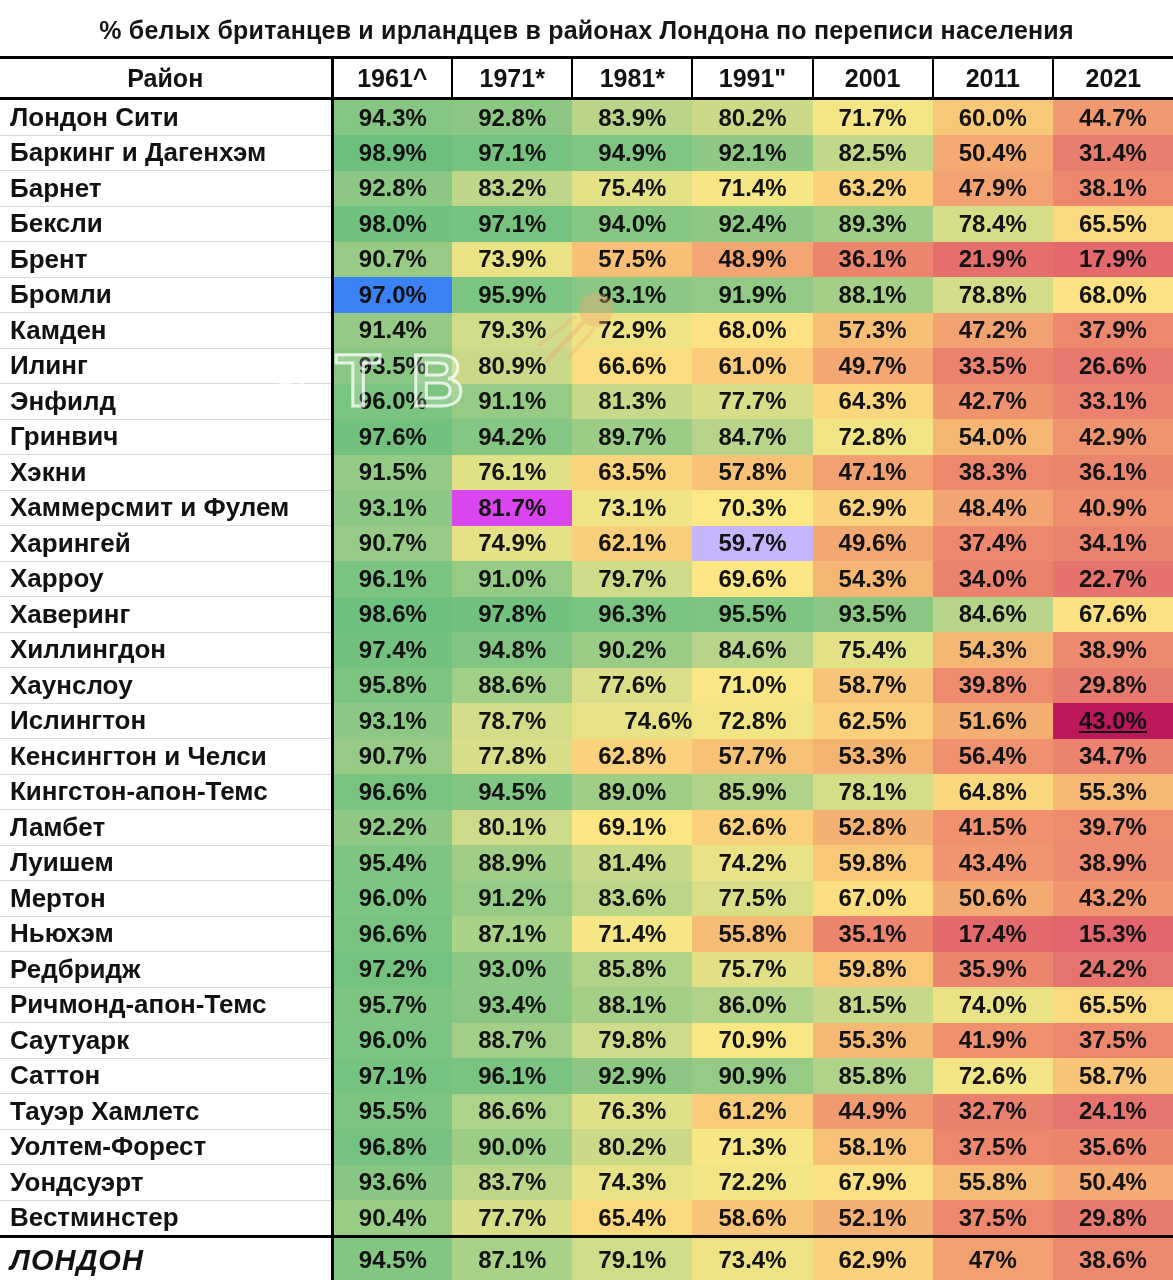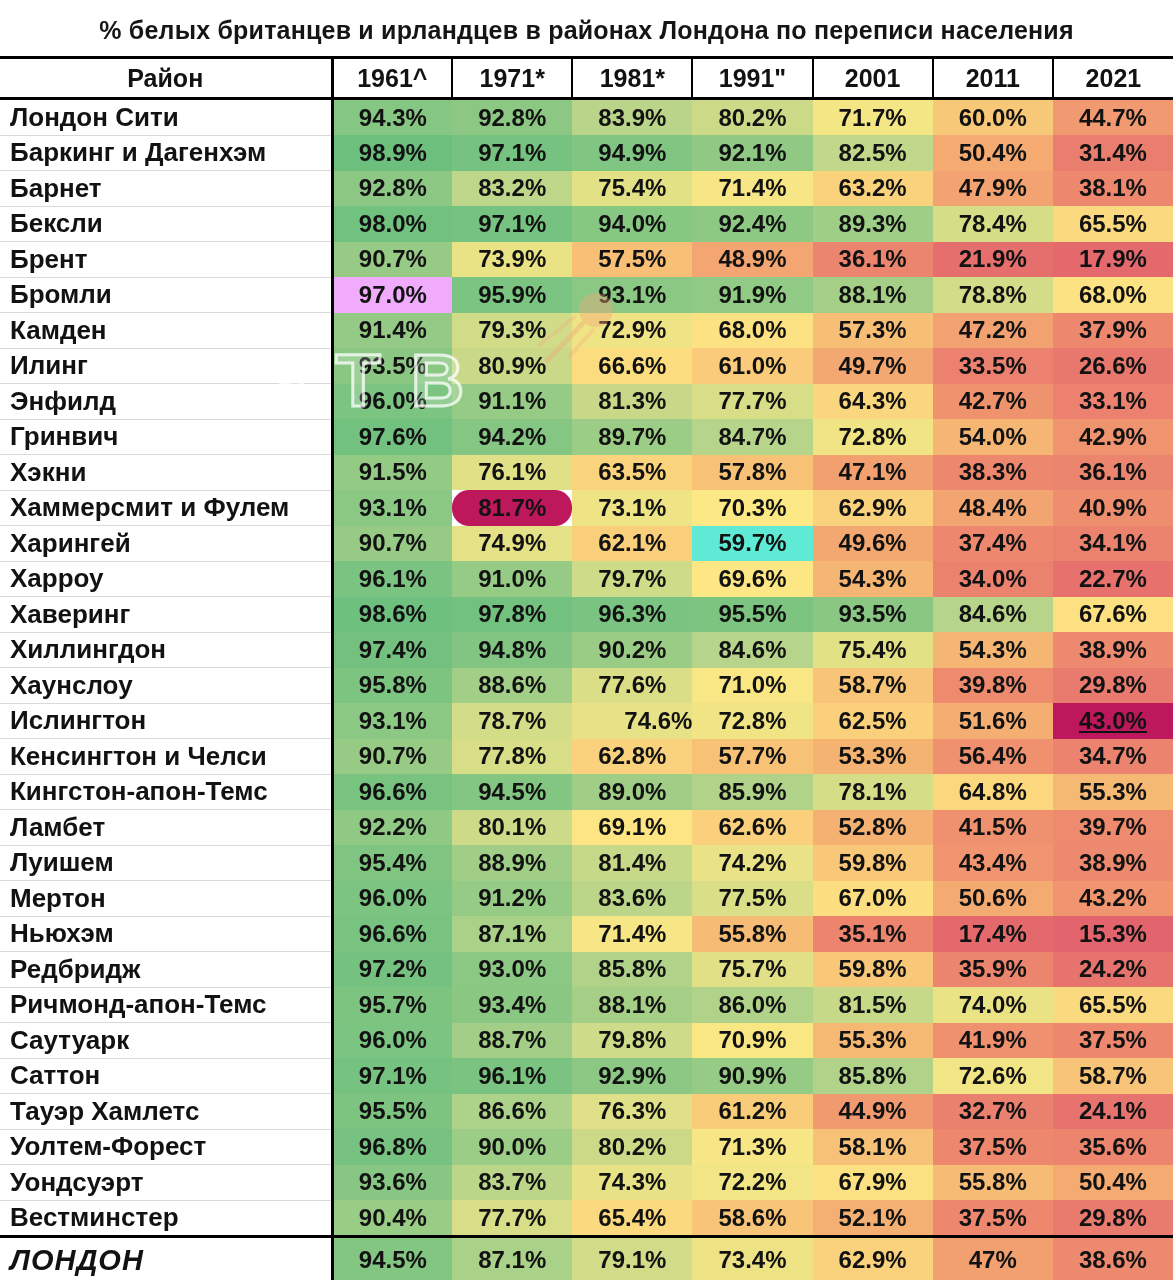--- a/index.html
+++ b/index.html
@@ -167,21 +167,21 @@
         <td style="background-color: rgb(151, 203, 133);">90.7%</td>
         <td style="background-color: rgb(234, 227, 134);">73.9%</td>
         <td style="background-color: rgb(247, 192, 118);">57.5%</td>
         <td style="background-color: rgb(243, 166, 113);">48.9%</td>
         <td style="background-color: rgb(236, 133, 110);">36.1%</td>
         <td style="background-color: rgb(229, 111, 109);">21.9%</td>
         <td style="background-color: rgb(227, 105, 109);">17.9%</td>
       </tr>
       <tr>
         <td class="name">Бромли</td>
-        <td style="background-color: #f0abfc;">97.0%</td>
+        <td style="background-color: #3b82f6;">97.0%</td>
         <td style="background-color: rgb(124, 196, 129);">95.9%</td>
         <td style="background-color: rgb(139, 200, 131);">93.1%</td>
         <td style="background-color: rgb(145, 202, 132);">91.9%</td>
         <td style="background-color: rgb(165, 207, 135);">88.1%</td>
         <td style="background-color: rgb(211, 220, 136);">78.8%</td>
         <td style="background-color: rgb(252, 226, 130);">68.0%</td>
       </tr>
       <tr>
         <td class="name">Камден</td>
         <td style="background-color: rgb(148, 202, 133);">91.4%</td>
@@ -228,33 +228,33 @@
         <td style="background-color: rgb(224, 224, 134);">76.1%</td>
         <td style="background-color: rgb(250, 211, 125);">63.5%</td>
         <td style="background-color: rgb(247, 193, 118);">57.8%</td>
         <td style="background-color: rgb(242, 160, 112);">47.1%</td>
         <td style="background-color: rgb(237, 136, 110);">38.3%</td>
         <td style="background-color: rgb(236, 133, 110);">36.1%</td>
       </tr>
       <tr>
         <td class="name">Хаммерсмит и Фулем</td>
         <td style="background-color: rgb(139, 200, 131);">93.1%</td>
-        <td style="background-color: #be185d; border-radius: 17px;">81.7%</td>
+        <td style="background-color: #d946ef;">81.7%</td>
         <td style="background-color: rgb(238, 228, 133);">73.1%</td>
         <td style="background-color: rgb(252, 232, 132);">70.3%</td>
         <td style="background-color: rgb(250, 209, 124);">62.9%</td>
         <td style="background-color: rgb(242, 164, 113);">48.4%</td>
         <td style="background-color: rgb(238, 142, 110);">40.9%</td>
       </tr>
       <tr>
         <td class="name">Харингей</td>
         <td style="background-color: rgb(151, 203, 133);">90.7%</td>
         <td style="background-color: rgb(229, 225, 134);">74.9%</td>
         <td style="background-color: rgb(249, 207, 123);">62.1%</td>
-        <td style="background-color: #5eead4;">59.7%</td>
+        <td style="background-color: #c4b5fd;">59.7%</td>
         <td style="background-color: rgb(243, 168, 113);">49.6%</td>
         <td style="background-color: rgb(237, 135, 110);">37.4%</td>
         <td style="background-color: rgb(235, 130, 110);">34.1%</td>
       </tr>
       <tr>
         <td class="name">Харроу</td>
         <td style="background-color: rgb(123, 195, 128);">96.1%</td>
         <td style="background-color: rgb(150, 203, 133);">91.0%</td>
         <td style="background-color: rgb(206, 219, 136);">79.7%</td>
         <td style="background-color: rgb(253, 231, 132);">69.6%</td>

